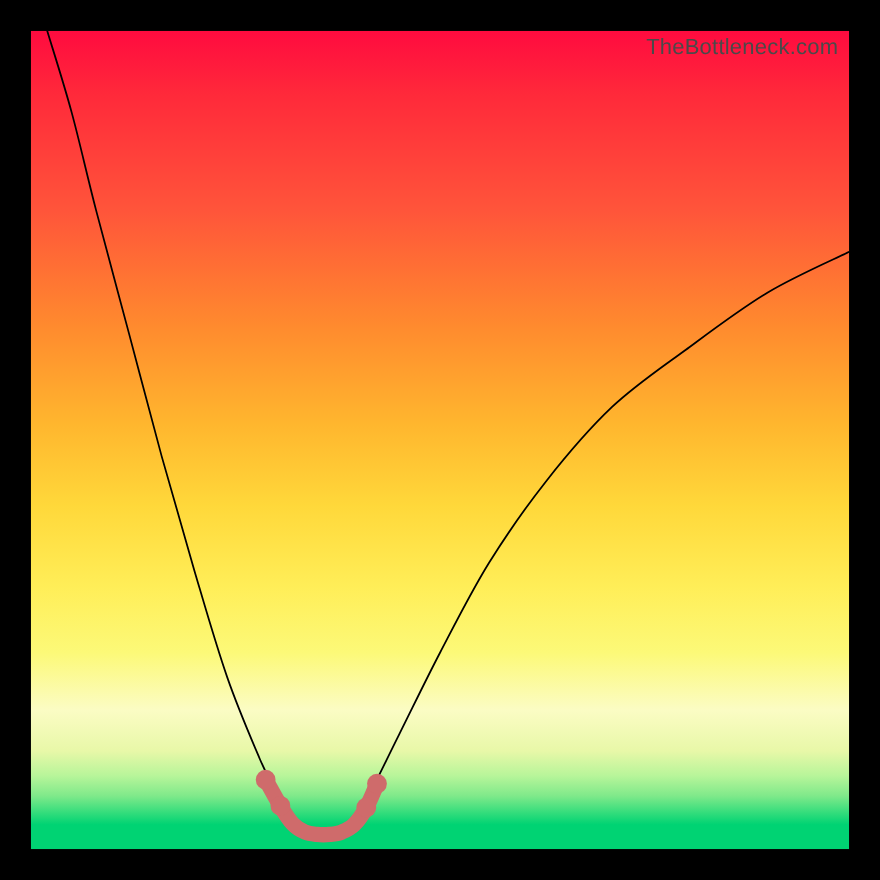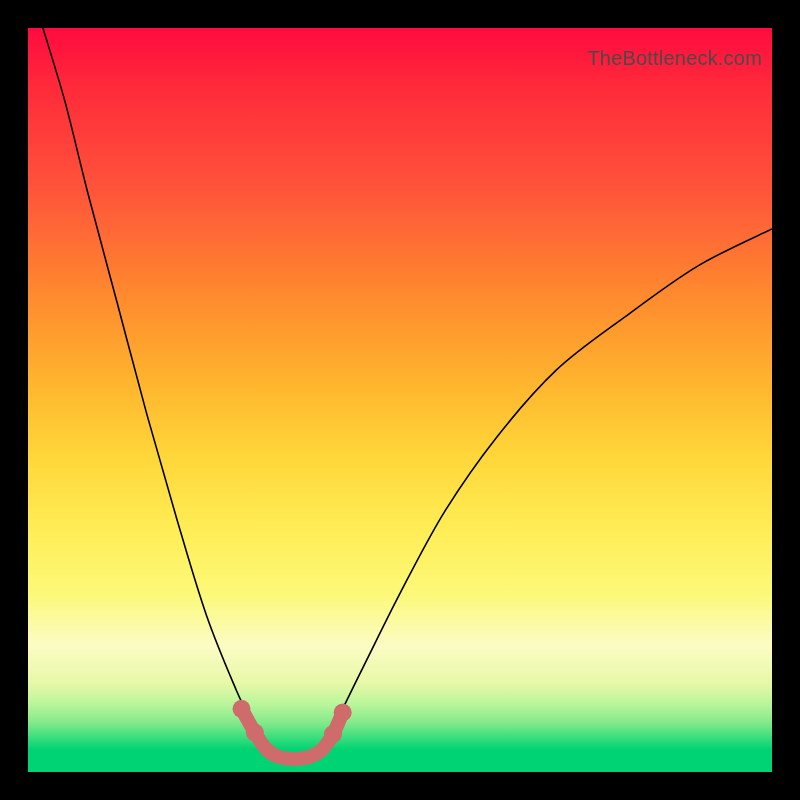--- a/index.html
+++ b/index.html
@@ -51,21 +51,20 @@
   }
   .watermark {
     position: absolute;
     top: 4px;
     right: 10px;
     color: #4a4a4a;
     font-size: 20px;
     font-weight: 400;
     letter-spacing: 0.2px;
     user-select: none;
-    margin-top: 15px;
   }
   svg.curves {
     position: absolute;
     inset: 0;
     width: 100%;
     height: 100%;
   }
   path.curve {
     fill: none;
     stroke: #000;

